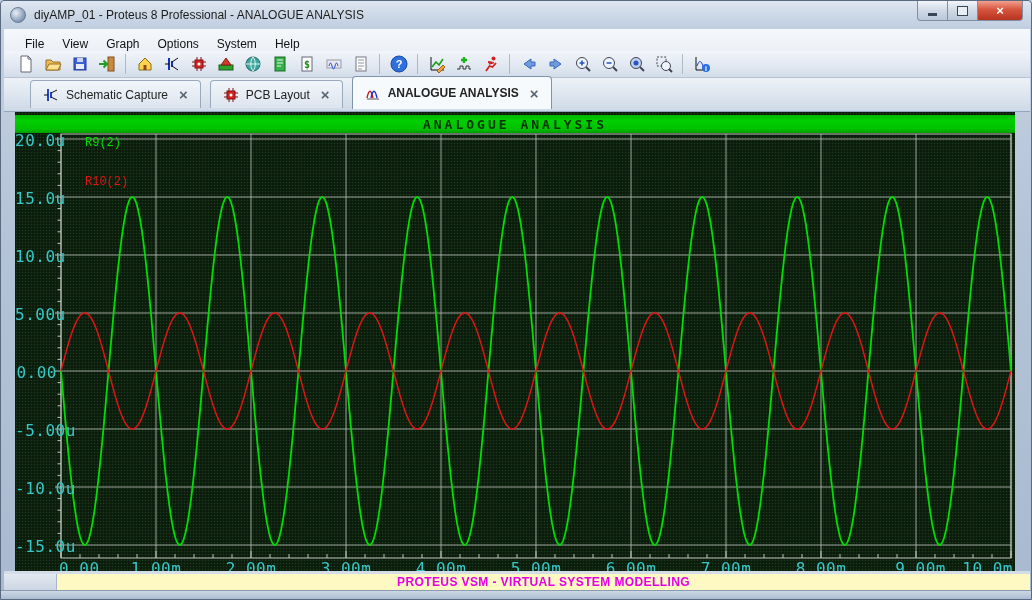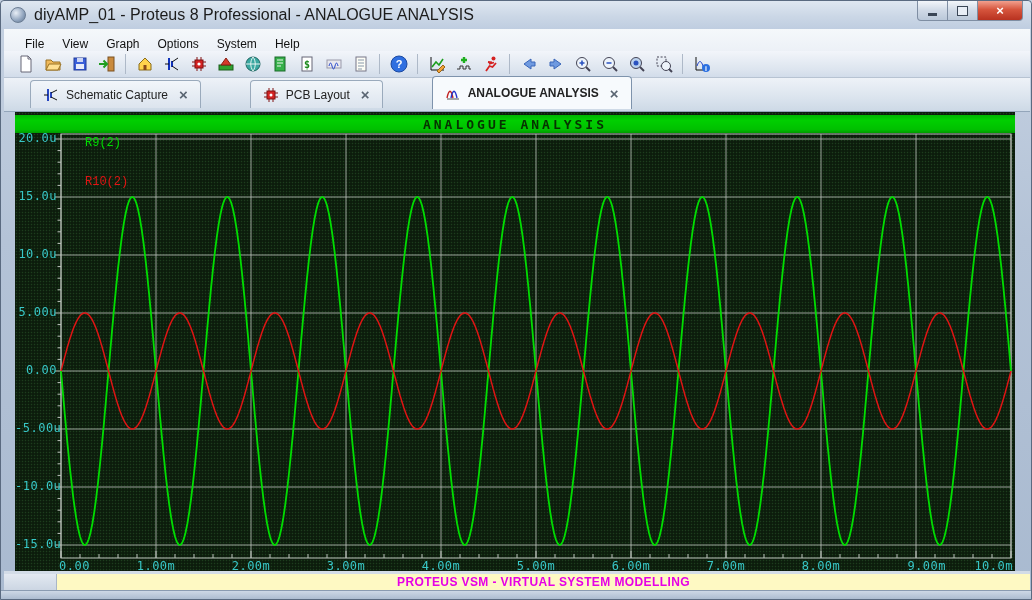--- a/index.html
+++ b/index.html
@@ -8,21 +8,21 @@
     font-family:"Liberation Sans",sans-serif;
     background:linear-gradient(180deg,#c6d2e2 0%,#b4c3d7 40%,#a9bad0 100%);
     border:1px solid #5a6a80;box-sizing:border-box;border-radius:4px 4px 0 0;
   }
   
   .titlebar{position:absolute;left:0;top:0;width:100%;height:28px;
     background:linear-gradient(180deg,#dfe7f1 0%,#cbd7e6 55%,#bfcde0 100%);
     display:flex;align-items:center;border-radius:4px 4px 0 0;}
   .appicon{width:14px;height:14px;margin-left:9px;border-radius:50%;
     background:radial-gradient(circle at 5px 5px,#e8eef6,#8fa3bd 60%,#5f748f);border:1px solid #6b7d94;}
-  .titletext{margin-left:8px;font-size:16px;color:#1c1c1c;}
+  .titletext{margin-left:8px;font-size:12px;color:#1c1c1c;}
   .winbtns{position:absolute;top:0;right:8px;display:flex;}
   .winbtn{height:19px;border:1px solid #7f8ea3;border-top:none;display:flex;align-items:center;justify-content:center;
     background:linear-gradient(180deg,#f3f6fa,#cfd9e6 50%,#bac8d9);}
   .winbtn.min{width:29px;border-radius:0 0 0 4px;}
   .winbtn.max{width:29px;border-left:none;}
   .winbtn.close{width:44px;border-left:none;border-radius:0 0 4px 0;
     background:linear-gradient(180deg,#f2a08e,#d6553d 45%,#b83220);color:#fff;}
   .glyph-min{width:9px;height:3px;background:#3a4656;margin-top:7px;}
   .glyph-max{width:9px;height:8px;border:1px solid #3a4656;background:#e8eef6;}
   .glyph-close{font-size:13px;font-weight:bold;color:#fff;line-height:1;}
@@ -35,40 +35,40 @@
   .toolbar{position:absolute;left:3px;top:50px;width:1026px;height:27px;
     background:linear-gradient(180deg,#f2f5fa,#dde5ef 70%,#d2dcea);
     border-bottom:1px solid #b7c3d2;display:flex;align-items:center;padding-left:8px;box-sizing:border-box;}
   .tbtn{width:25px;height:24px;border:none;background:transparent;padding:0;margin:0 1px;
     display:flex;align-items:center;justify-content:center;}
   .tsep{width:1px;height:20px;background:#aeb9c8;margin:0 5px;}
   
   .tabstrip{position:absolute;left:3px;top:77px;width:1026px;height:34px;
     background:linear-gradient(180deg,#eef2f8 0%,#dbe4ee 60%,#cdd9e6 100%);
     border-bottom:1px solid #93a5ba;box-sizing:border-box;}
-  .tabs{display:flex;align-items:flex-end;height:30px;padding-left:26px;gap:40px;}
+  .tabs{display:flex;align-items:flex-end;height:30px;padding-left:26px;}
   .tab{display:flex;align-items:center;gap:7px;height:27px;padding:0 12px;margin-right:9px;
     border:1px solid #9aaabc;border-bottom:none;border-radius:4px 4px 0 0;
     background:linear-gradient(180deg,#f2f6fa,#dce4ee);font-size:12px;color:#222;}
   .tab.active{height:32px;background:#f7fafd;border-color:#7e93ac;font-weight:bold;
     position:relative;z-index:2;margin-bottom:-1px;}
   .tabclose{font-size:15px;font-weight:bold;color:#5a6572;line-height:1;margin-left:4px;}
   
   .graphwin{position:absolute;left:14px;top:111px;width:1000px;height:459px;
     background-color:#050e05;
     background-image:radial-gradient(circle,#1d3d1d 0.8px,transparent 1.1px),
                      radial-gradient(circle,#163016 0.8px,transparent 1.1px);
     background-size:3px 3px;background-position:0 0,1.5px 1.5px;}
   .graphtitlebar{position:absolute;left:0;top:3px;width:100%;height:18px;
     background:linear-gradient(180deg,#00b400,#00cf00 30%,#00c000 80%,#009c00);
     display:flex;align-items:center;justify-content:center;}
   .graphtitle{font-family:"DejaVu Sans Mono",monospace;font-size:13px;font-weight:bold;
     letter-spacing:3px;color:#063300;}
   #plot{position:absolute;left:0;top:0;width:1000px;height:459px;}
-  .axlabel{position:absolute;font-family:"DejaVu Sans Mono",monospace;font-size:12px;letter-spacing:0.5px;}
+  .axlabel{position:absolute;font-family:"DejaVu Sans Mono",monospace;font-size:16px;letter-spacing:0.5px;}
   #legend{position:absolute;left:70px;top:124px;font-family:Liberation Mono, monospace;font-size:12px;line-height:15px;}
   
   .understrip{position:absolute;left:3px;top:570px;width:1026px;height:3px;background:#d3dce7;}
   .statusgrip{position:absolute;left:3px;top:573px;width:52px;height:16px;
     background:linear-gradient(180deg,#e3e9f1,#ccd6e3);border-right:1px solid #a9b6c6;}
   .statusbar{position:absolute;left:56px;top:573px;width:973px;height:16px;background:#000;
     display:flex;align-items:center;justify-content:center;}
   .statustext{font-size:12px;font-weight:bold;letter-spacing:0.4px;}
   .bottomedge{position:absolute;left:0px;top:589px;width:1032px;height:11px;
     background:linear-gradient(180deg,#cdd8e5,#b2c1d4 60%,#9fb0c6);border-top:1px solid #8success8;

